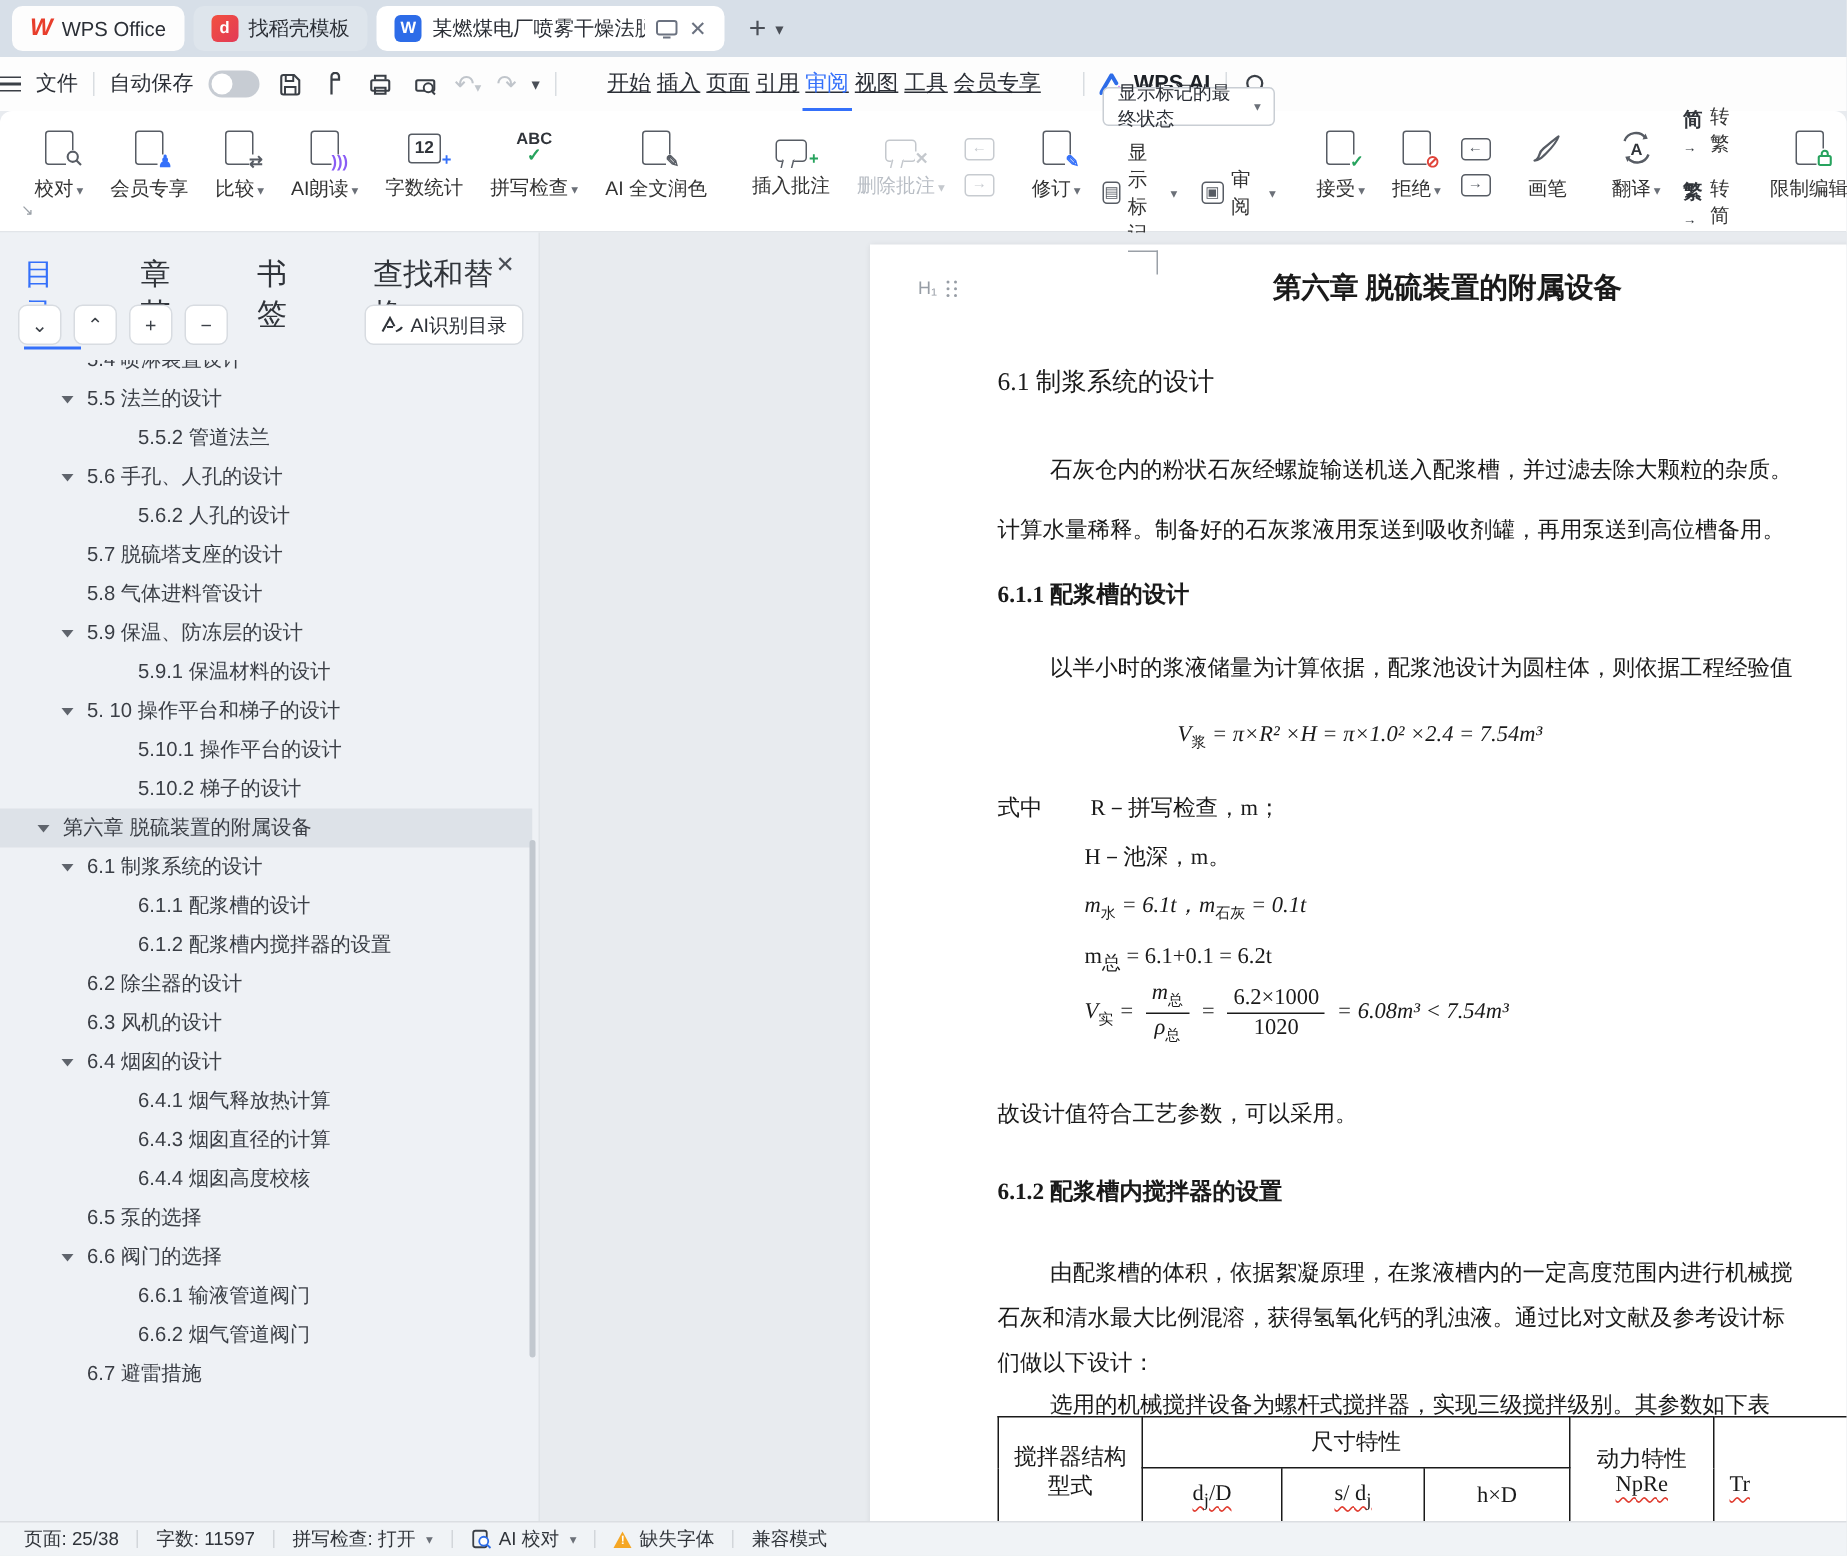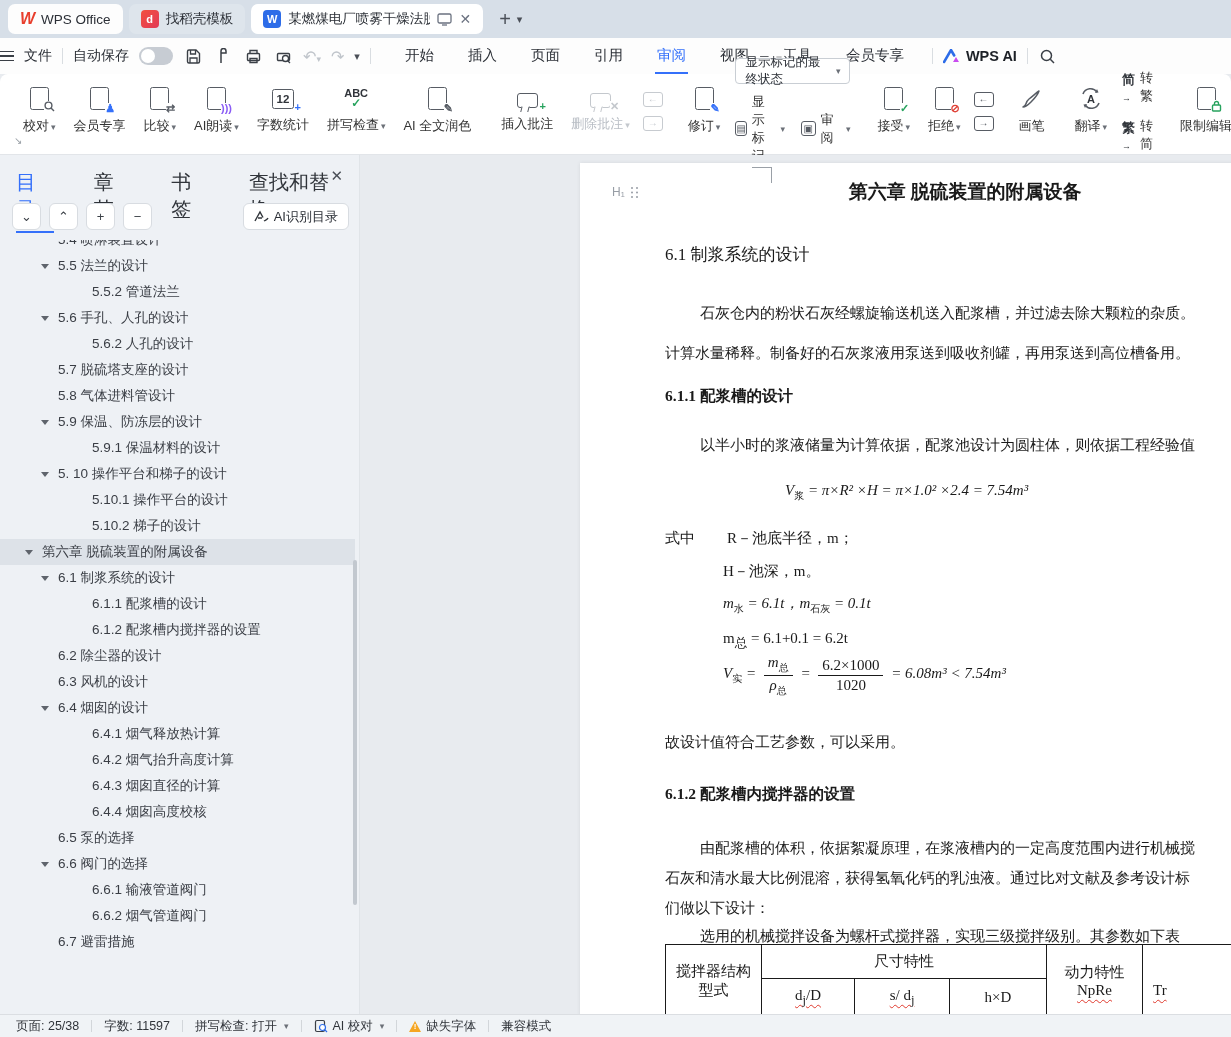--- a/index.html
+++ b/index.html
@@ -22,21 +22,21 @@
 
   
   #menubar { position:absolute; top:38px; left:0; right:0; height:36px; background:#fdfdfd; display:flex; align-items:center; padding:0 0; gap:10px; font-size:14px; color:#2b2f36; }
   .mdiv { width:1px; height:16px; background:#d9dde1; }
   .hamb { display:inline-block; width:14px; }
   .hamb i { display:block; height:1.6px; background:#3a3f46; margin:3px 0; }
   .toggle { width:34px; height:18px; border-radius:9px; background:#c7ccd3; position:relative; }
   .toggle::after { content:''; position:absolute; left:2px; top:2px; width:14px; height:14px; border-radius:50%; background:#fff; }
   .qicon { width:20px; height:20px; display:flex; align-items:center; justify-content:center; }
   .gray { color:#c0c5cb; }
-  .mtabs { display:flex; gap:30px; margin-left:22px; font-size:14.5px; }
+  .mtabs { display:flex; margin-left:22px; font-size:14.5px;text-decoration:underline; }
   .mtab { padding:7px 2px; cursor:default; }
   .mtab.active { color:#3470fa; border-bottom:2.5px solid #3470fa; }
   .ai-logo { font-weight:bold; font-size:14.5px; color:#1c2026; display:flex; align-items:center; gap:6px; }
 
   
   #ribbon { position:absolute; top:74px; left:0; right:0; height:81px; background:#ffffff; border-bottom:1px solid #e2e5e9; border-radius:8px 8px 0 0; display:flex; align-items:center; padding:0 6px 6px 14px; }
   .rbtn { display:flex; flex-direction:column; align-items:center; gap:7px; font-size:13px; color:#333; padding:0 9px; }
   .rbtn .lbl { white-space:nowrap; }
   .rbtn.dis { color:#b9bec5; }
   .dd { font-size:9px; color:#6b7078; margin-left:2px; }
@@ -379,21 +379,20 @@
       <div class="toc-item lvl2"><span>5.10.1  操作平台的设计</span></div>
       <div class="toc-item lvl2"><span>5.10.2  梯子的设计</span></div>
       <div class="toc-item lvl0 sel"><span class="tri"></span><span>第六章 脱硫装置的附属设备</span></div>
       <div class="toc-item lvl1"><span class="tri"></span><span>6.1 制浆系统的设计</span></div>
       <div class="toc-item lvl2"><span>6.1.1 配浆槽的设计</span></div>
       <div class="toc-item lvl2"><span>6.1.2 配浆槽内搅拌器的设置</span></div>
       <div class="toc-item lvl1"><span>6.2 除尘器的设计</span></div>
       <div class="toc-item lvl1"><span>6.3 风机的设计</span></div>
       <div class="toc-item lvl1"><span class="tri"></span><span>6.4 烟囱的设计</span></div>
       <div class="toc-item lvl2"><span>6.4.1 烟气释放热计算</span></div>
-      <div class="toc-item lvl2"><span>6.4.2 烟气抬升高度计算</span></div>
       <div class="toc-item lvl2"><span>6.4.3 烟囱直径的计算</span></div>
       <div class="toc-item lvl2"><span>6.4.4 烟囱高度校核</span></div>
       <div class="toc-item lvl1"><span>6.5 泵的选择</span></div>
       <div class="toc-item lvl1"><span class="tri"></span><span>6.6  阀门的选择</span></div>
       <div class="toc-item lvl2"><span>6.6.1 输液管道阀门</span></div>
       <div class="toc-item lvl2"><span>6.6.2  烟气管道阀门</span></div>
       <div class="toc-item lvl1"><span>6.7  避雷措施</span></div>
     </div>
   <div id="sb-scroll"></div>
 </div>
@@ -408,21 +407,21 @@
     <div class="dline dtitle" style="left:85px;top:16px">第六章 脱硫装置的附属设备</div>
     <div class="dline dh2" style="left:85px;top:80px">6.1 制浆系统的设计</div>
     <div class="dline" style="left:120px;top:141px">石灰仓内的粉状石灰经螺旋输送机送入配浆槽，并过滤去除大颗粒的杂质。</div>
     <div class="dline" style="left:85px;top:181px">计算水量稀释。制备好的石灰浆液用泵送到吸收剂罐，再用泵送到高位槽备用。</div>
     <div class="dline dh3" style="left:85px;top:223px">6.1.1 配浆槽的设计</div>
     <div class="dline" style="left:120px;top:273px">以半小时的浆液储量为计算依据，配浆池设计为圆柱体，则依据工程经验值</div>
     <div class="dline formula" style="left:205px;top:319px">
       <span>V</span><sub>浆</sub><span> = π×R² ×H = π×1.0² ×2.4 = 7.54m³</span>
     </div>
     <div class="dline" style="left:85px;top:366px">
-      <span>式中</span><span style="display:inline-block;width:32px"></span><span>R－池底半径，m；</span>
+      <span>式中</span><span style="display:inline-block;width:32px"></span><span>R－拼写检查，m；</span>
     </div>
     <div class="dline" style="left:143px;top:399px">H－池深，m。</div>
     <div class="dline formula" style="left:143px;top:431px">
       <span>m</span><sub>水</sub><span> = 6.1t，m</span><sub>石灰</sub><span> = 0.1t</span>
     </div>
     <div class="dline" style="left:143px;top:467px">
       <span>m</span><sub>总</sub><span> = 6.1+0.1 = 6.2t</span>
     </div>
     <div class="dline formula" style="left:143px;top:490px">
       <span>V</span><sub>实</sub>

